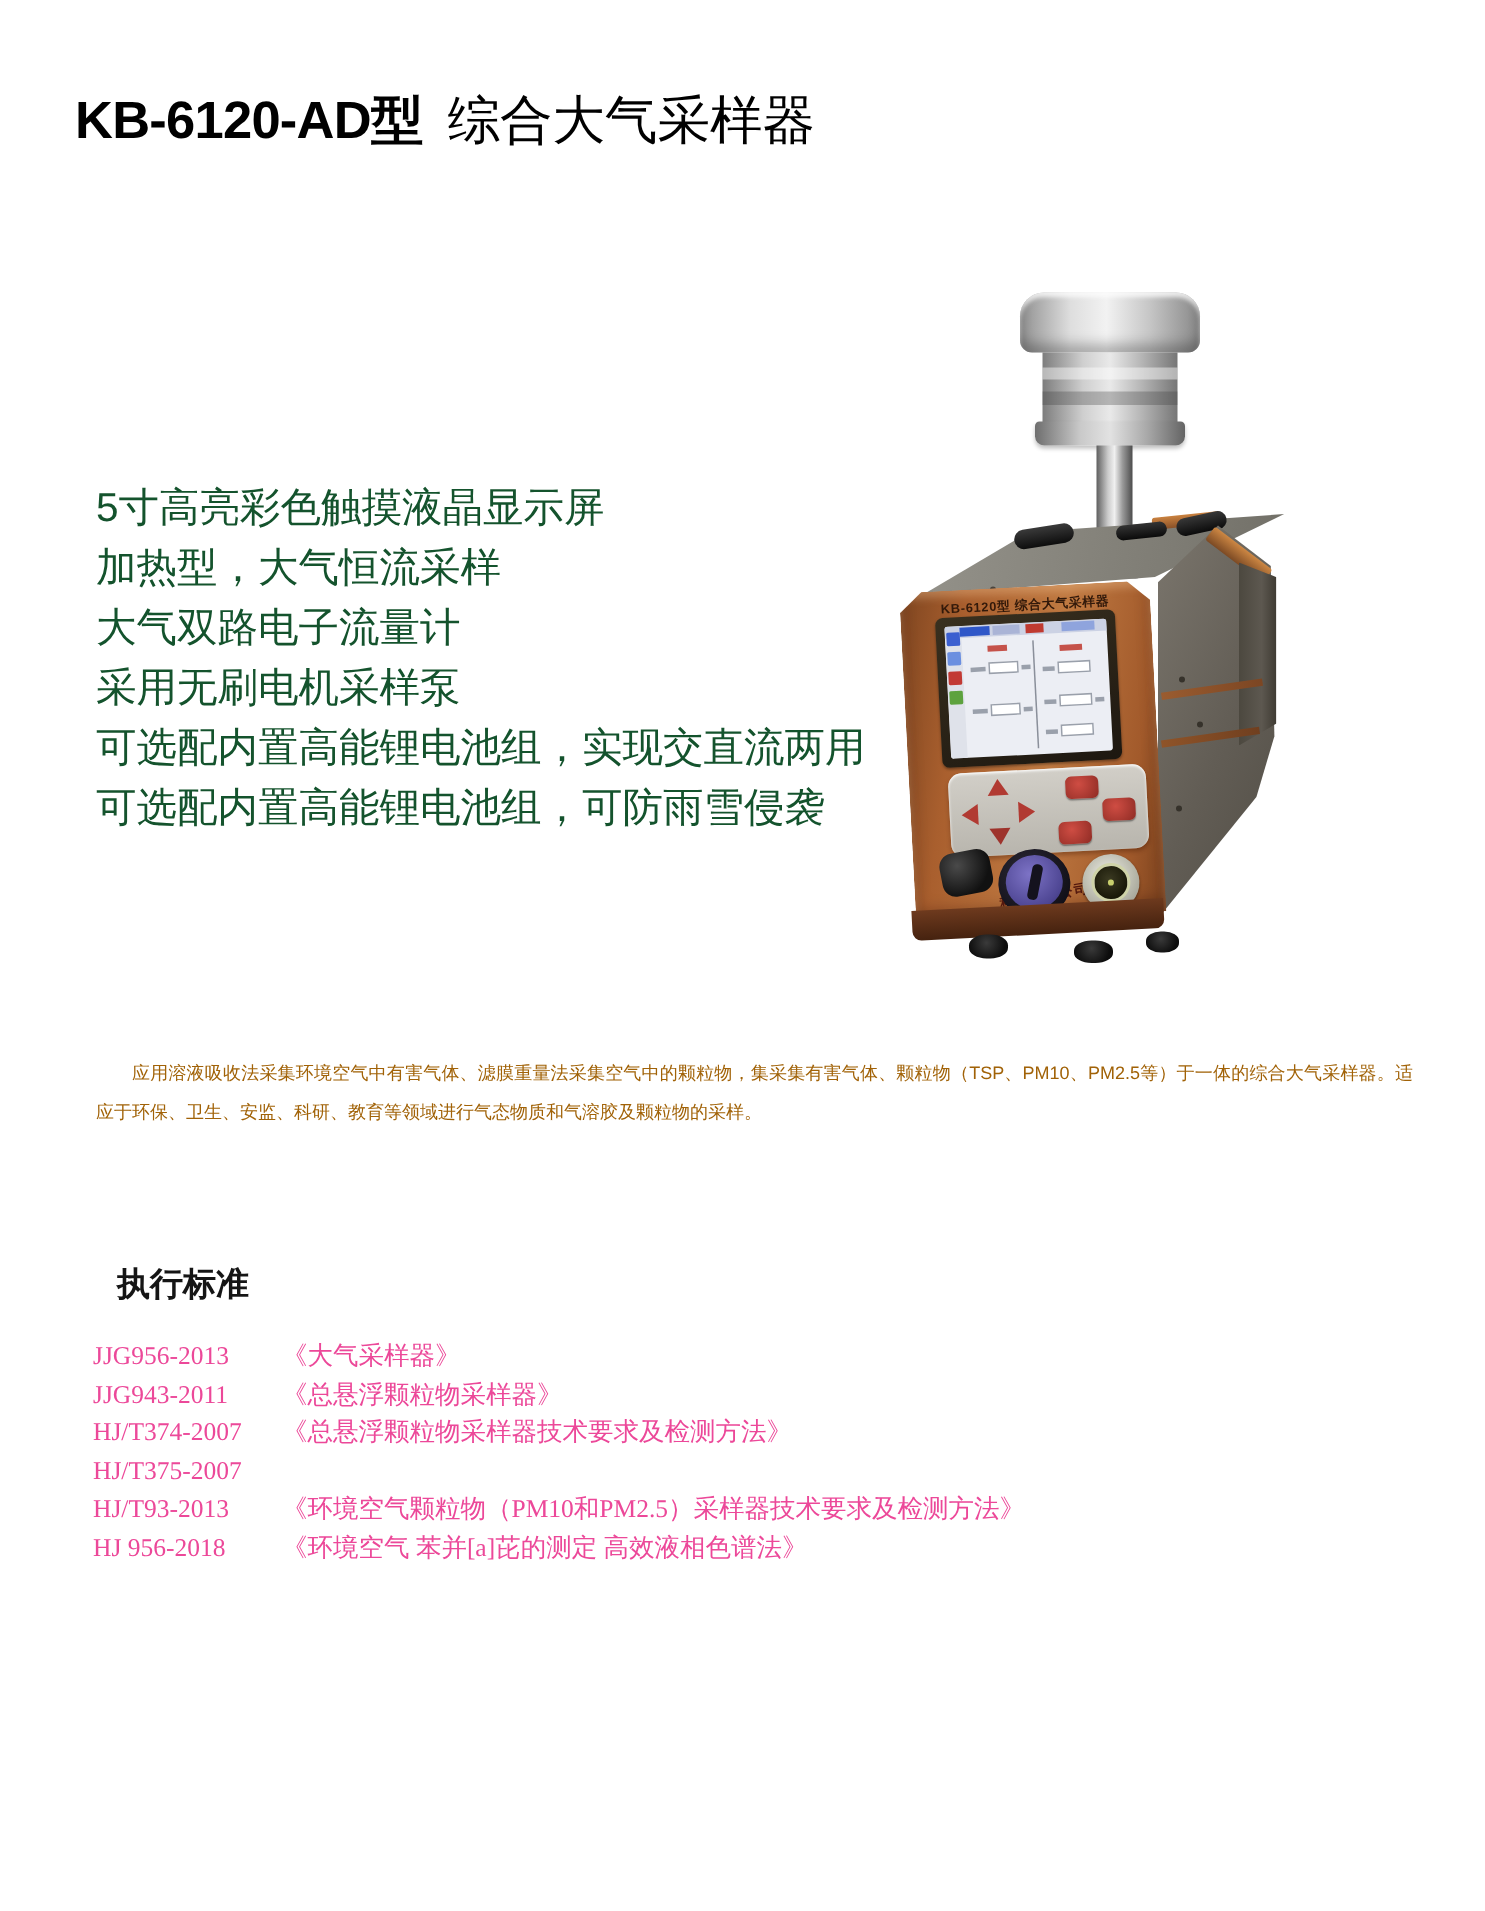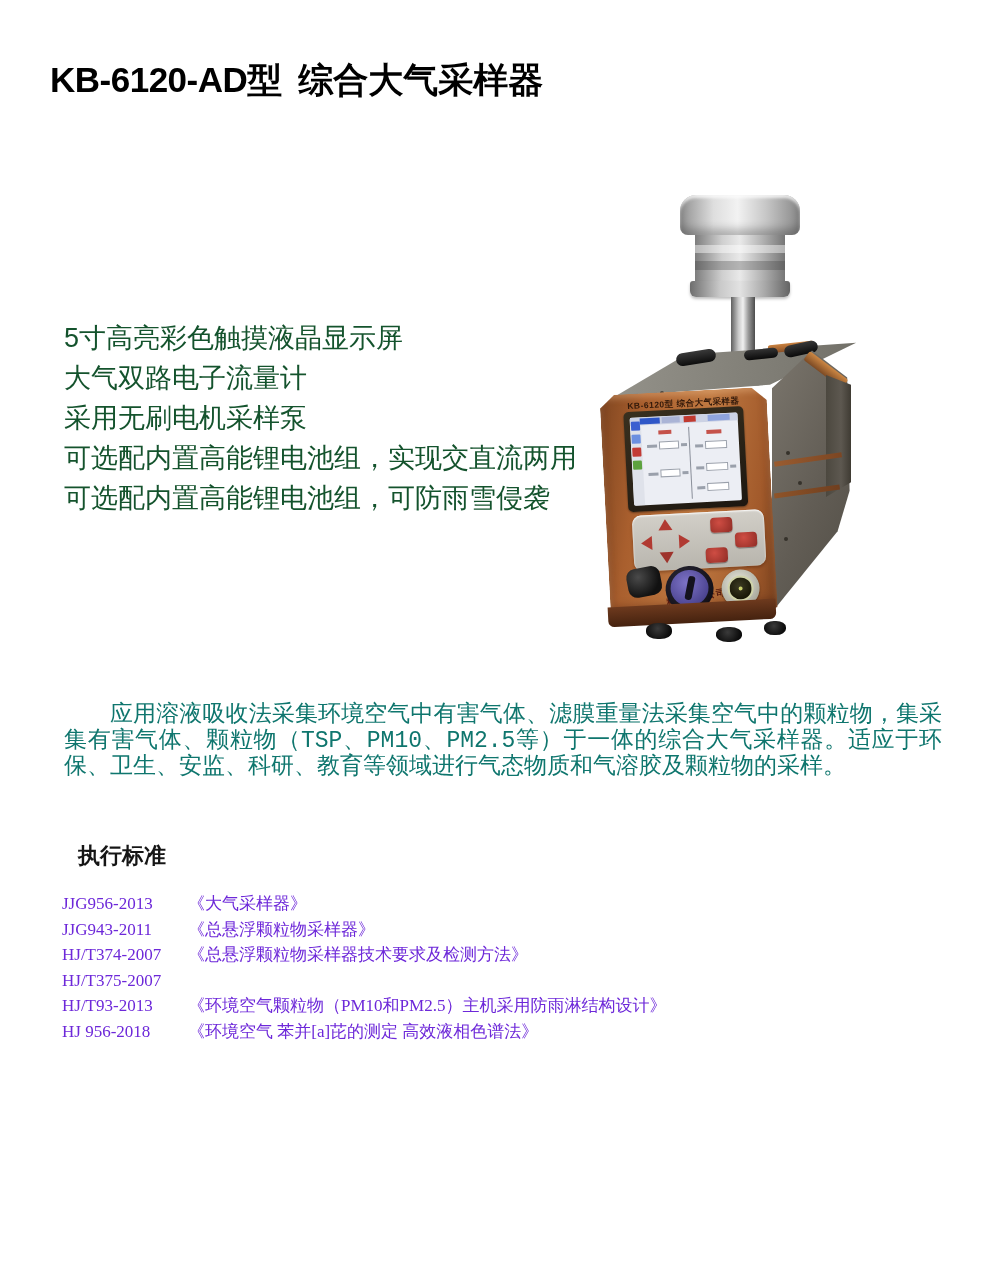--- a/index.html
+++ b/index.html
@@ -5,32 +5,32 @@
   * { margin:0; padding:0; box-sizing:border-box; }
   html,body { background:#ffffff; }
   .page {
     position:relative; width:990px; height:1274px; background:#fff; overflow:hidden;
     font-family:"Liberation Sans","DejaVu Sans",sans-serif; color:#111;
   }
   
   .title { position:absolute; left:50px; top:57px; font-size:35px; color:#000; white-space:nowrap; }
   .title .model { font-weight:900; letter-spacing:-0.5px; }
   .title .suffix { font-weight:700; }
-  .title .pname { font-weight:700; margin-left:16px;text-align:center; }
+  .title .pname { font-weight:400; margin-left:16px;text-align:center; }
   
   .features { position:absolute; left:64px; top:318px; list-style:none; font-size:27px; line-height:40px; color:#14532d; font-weight:500; }
   
   .description {
     position:absolute; left:64px; top:702px; width:878px;
-    font-family:Liberation Mono, monospace;
-    font-size:23px; line-height:26px; color:#0f766e; text-indent:2em; text-align:justify;
+    font-family:Liberation Sans, sans-serif;
+    font-size:12px; line-height:26px; color:#a16207; text-indent:2em; text-align:justify;
   }
   
   .standards-heading { position:absolute; left:78px; top:841px; font-size:22px; font-weight:600; color:#151515; }
-  .standards { position:absolute; left:62px; top:891px; font-family:"Liberation Serif","DejaVu Serif",serif; font-size:17px; line-height:25.5px; color:#6d28d9; }
+  .standards { position:absolute; left:62px; top:891px; font-family:"Liberation Serif","DejaVu Serif",serif; font-size:17px; line-height:25.5px; color:#ec4899; }
   .std-row { display:flex; }
   .std-code { width:126px; flex:0 0 auto; }
   
   .device { position:absolute; left:588px; top:185px; width:300px; height:470px; }
   .device div { position:absolute; }
   
   .cap-top { left:92px; top:10px; width:120px; height:40px; border-radius:16px 16px 8px 8px;
     background:linear-gradient(90deg,#8f8f8f,#dedede 28%,#f2f2f2 48%,#c6c6c6 72%,#878787);
     box-shadow:inset 0 -6px 8px rgba(0,0,0,.25), inset 0 3px 3px rgba(255,255,255,.8); }
   .cap-mid { left:107px; top:50px; width:90px; height:48px;
@@ -135,20 +135,21 @@
 </style>
 </head>
 <body>
 
 <div class="page">
 
   <h1 class="title"><span class="model">KB-6120-AD</span><span class="suffix">型</span><span class="pname">综合大气采样器</span></h1>
 
   <ul class="features">
     <li>5寸高亮彩色触摸液晶显示屏</li>
+    <li>加热型，大气恒流采样</li>
     <li>大气双路电子流量计</li>
     <li>采用无刷电机采样泵</li>
     <li>可选配内置高能锂电池组，实现交直流两用</li>
     <li>可选配内置高能锂电池组，可防雨雪侵袭</li>
   </ul>
 
   <figure class="device">
     <div class="dev-shadow"></div>
 
     <div class="cap-top"></div>
@@ -255,21 +256,21 @@
     </div>
     <div class="std-row">
       <span class="std-code">HJ/T374-2007</span>
       <span class="std-doc">《总悬浮颗粒物采样器技术要求及检测方法》</span>
     </div>
     <div class="std-row">
       <span class="std-code">HJ/T375-2007</span>
     </div>
     <div class="std-row">
       <span class="std-code">HJ/T93-2013</span>
-      <span class="std-doc">《环境空气颗粒物（PM10和PM2.5）主机采用防雨淋结构设计》</span>
+      <span class="std-doc">《环境空气颗粒物（PM10和PM2.5）采样器技术要求及检测方法》</span>
     </div>
     <div class="std-row">
       <span class="std-code">HJ 956-2018</span>
       <span class="std-doc">《环境空气 苯并[a]芘的测定 高效液相色谱法》</span>
     </div>
   </div>
 
 </div>
 
 </body></html>

